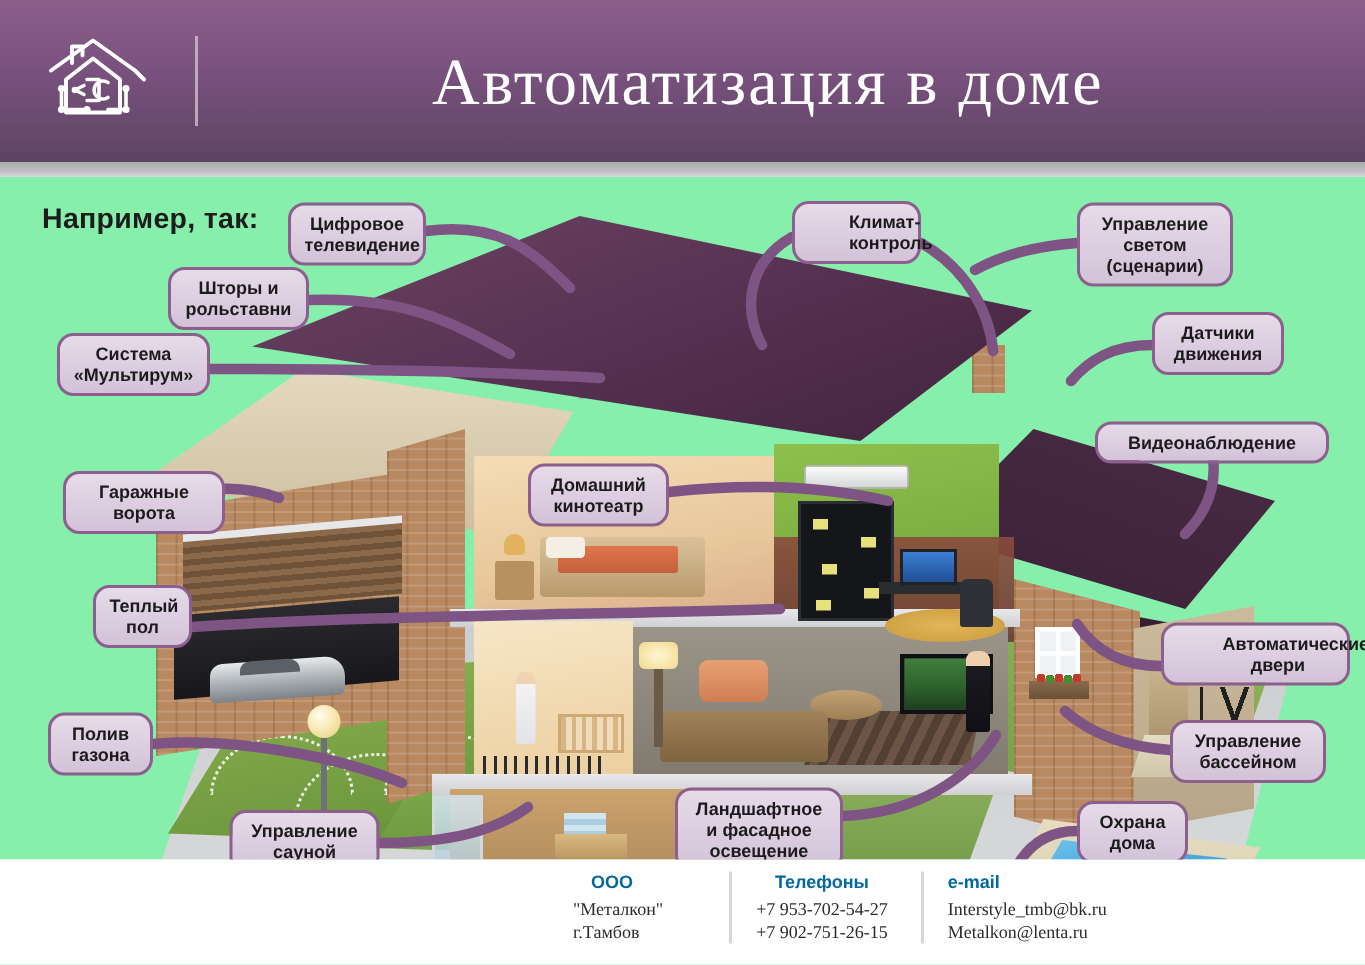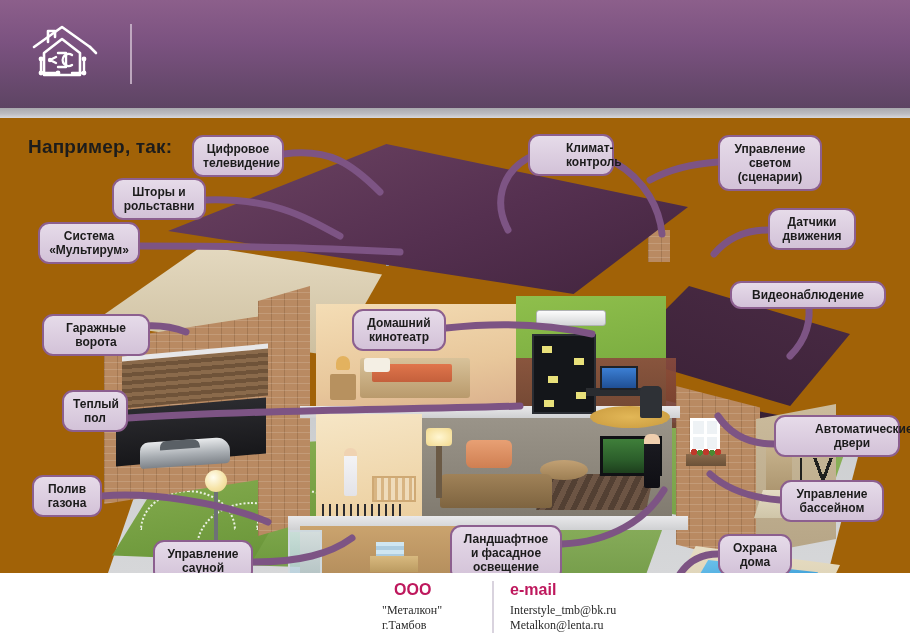--- a/index.html
+++ b/index.html
@@ -34,21 +34,21 @@
   #header-title {
     flex: 1; text-align: center; color: #ffffff;
     font-family: "Liberation Serif", serif;
     font-size: 44px; letter-spacing: 1.5px;
     padding-right: 24px; white-space: nowrap;
   }
 
   
   #stage {
     position: absolute; left: 0; top: 118px; width: 910px; height: 455px;
-    background: #a16207; overflow: hidden;
+    background: #86efac; overflow: hidden;
   }
   #example-note {
     position: absolute; left: 28px; top: 18px;
     font-size: 19px; font-weight: bold; color: #1c1c1c; letter-spacing: .2px;
   }
   #page-number {
     position: absolute; left: 46px; top: 578px;
     font-family: "Liberation Serif", serif;
     font-size: 33px; color: #7c5b82;
   }
@@ -420,30 +420,30 @@
     position: absolute; left: 0; top: 573px; width: 910px; height: 70px;
     background: #ffffff;
   }
   #footer-inner {
     position: absolute; left: 370px; top: 8px;
     display: flex; gap: 0;
   }
   .fcol { padding: 0 16px; border-left: 2px solid #d9d3de; }
   .fcol:first-child { border-left: none; padding-left: 12px; }
   .fhead {
-    font-size: 16px; font-weight: bold; color: #be185d; margin-bottom: 4px;
+    font-size: 12px; font-weight: bold; color: #0369a1; margin-bottom: 4px;
   }
   .fline {
     font-family: "Liberation Serif", serif;
     font-size: 12px; color: #2a2a2a; line-height: 15px;
   }
   #fcol-ooo .fhead { padding-left: 12px; }
   #fcol-phones { margin-left: 28px; }
   #fcol-phones .fhead { text-align: center; }
-  #fcol-email { margin-left: 34px; }
+  #fcol-email { margin-left: 6px; }
 </style>
 </head>
 <body>
 
 <div id="header">
   <div id="logo-block">
     <svg id="logo-mark" viewBox="0 0 78 62">
       <g fill="none" stroke="#ffffff" stroke-width="2.6" stroke-linejoin="round" stroke-linecap="round">
         <path d="M6 24 L34 4 L62 24"></path>
         <path d="M20 19 L20 8 L27 8 L27 14"></path>
@@ -461,20 +461,21 @@
         <circle cx="13" cy="36" r="2.4"></circle>
           <circle cx="13" cy="50" r="2.4"></circle>
         <circle cx="30" cy="50" r="2.4"></circle>
           <circle cx="56" cy="36" r="2.4"></circle>
         <circle cx="56" cy="50" r="2.4"></circle>
           <circle cx="22" cy="37" r="2.2"></circle>
       </g>
     </svg>
   </div>
   <div id="header-divider"></div>
+  <div id="header-title">Автоматизация в доме</div>
 </div>
 <div id="header-strip"></div>
 
 <div id="stage">
 
   <div id="example-note">Например, так:</div>
 
   <div class="abs" id="ground"></div>
   <div class="abs" id="lawn-left"></div>
   <div class="abs" id="lawn-right"></div>
@@ -625,19 +626,24 @@
 
 <div id="page-number">8</div>
 
 <div id="footer">
   <div id="footer-inner">
     <div class="fcol" id="fcol-ooo">
       <div class="fhead">ООО</div>
       <div class="fline">"Металкон"</div>
       <div class="fline">г.Тамбов</div>
     </div>
+    <div class="fcol" id="fcol-phones">
+      <div class="fhead">Телефоны</div>
+      <div class="fline">+7 953-702-54-27</div>
+      <div class="fline">+7 902-751-26-15</div>
+    </div>
     <div class="fcol" id="fcol-email">
       <div class="fhead">e-mail</div>
       <div class="fline">Interstyle_tmb@bk.ru</div>
       <div class="fline">Metalkon@lenta.ru</div>
     </div>
   </div>
 </div>
 
 </body></html>

